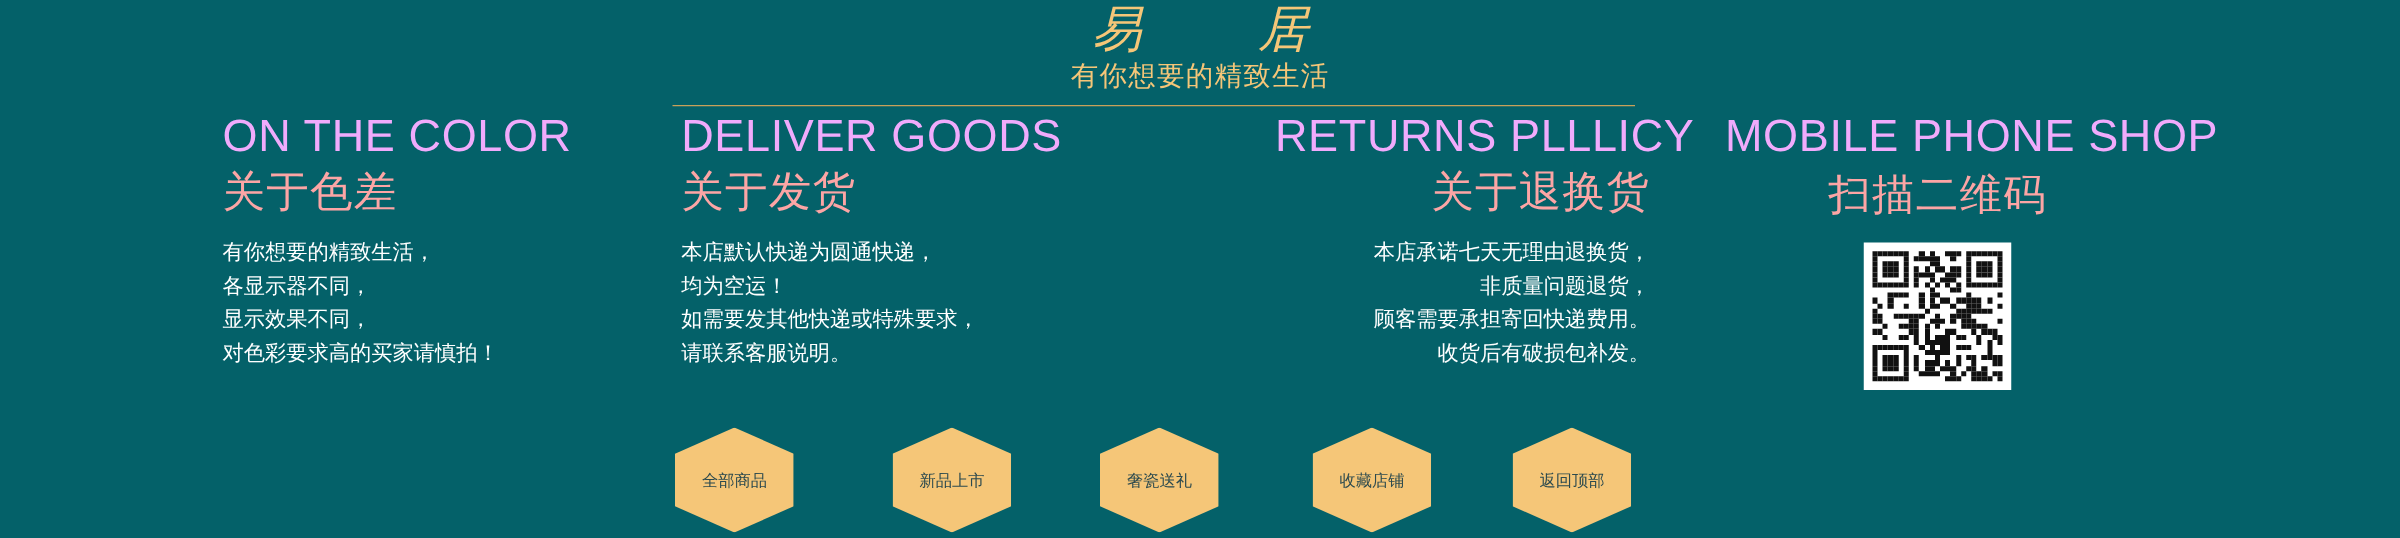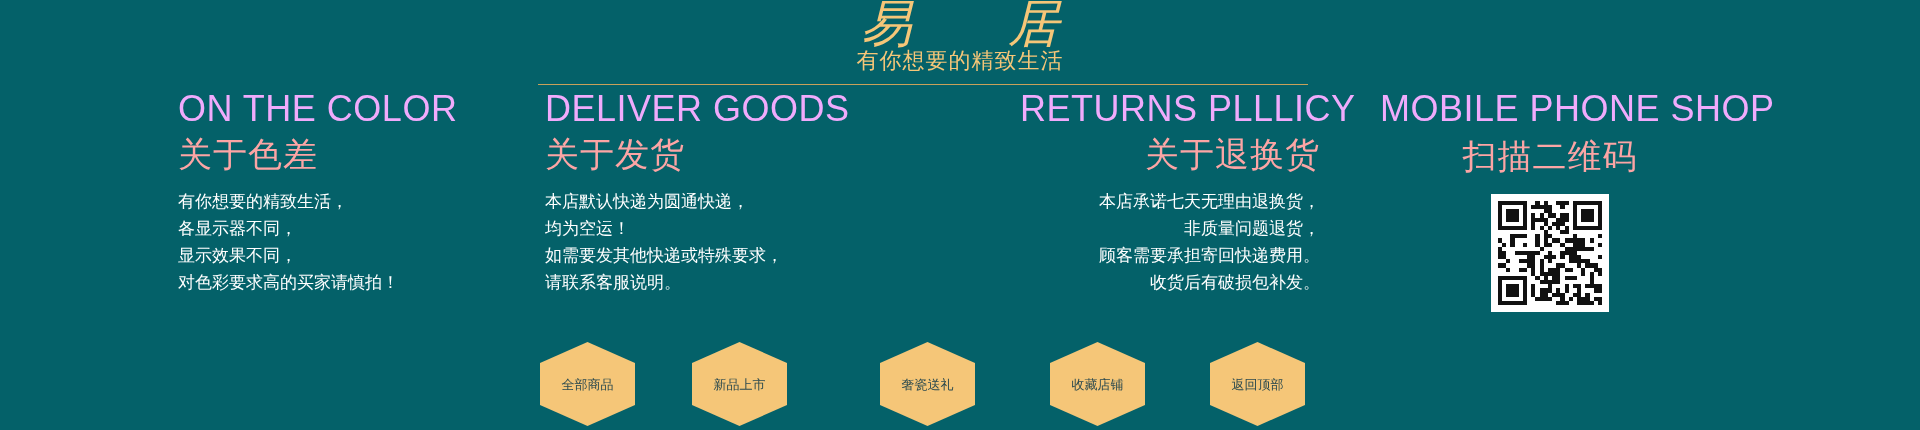--- a/index.html
+++ b/index.html
@@ -18,21 +18,21 @@
   
   .brand {
     position: absolute;
     left: 760px; top: 0px;
     width: 400px;
     text-align: center;
     z-index: 5;
   }
   .brand-logo {
     color: #f5c678;
-    font-size: 51px;
+    font-size: 40px;
     line-height: 44px;
     letter-spacing: 40px;
     text-indent: 40px;
     font-family: "DejaVu Serif", "Liberation Serif", serif;
     font-weight: 400;
     padding-top: 2px;
     font-style: italic;
   }
   .brand-tagline {
     color: #f5c678;
@@ -123,21 +123,21 @@
     top: 50%;
     left: 50%;
     transform: translate(-50%, -50%);
     color: #2c4a4e;
     font-size: 13px;
     line-height: 15px;
     white-space: nowrap;
     letter-spacing: 0px;
   }
   .hex-1 { left: 0px; }
-  .hex-2 { left: 152px; }
+  .hex-2 { left: 174px; }
   .hex-3 { left: 340px; }
   .hex-4 { left: 510px; }
   .hex-5 { left: 670px; }
 </style>
 </head>
 <body>
 
 <div class="footer">
 
   <div class="brand">

